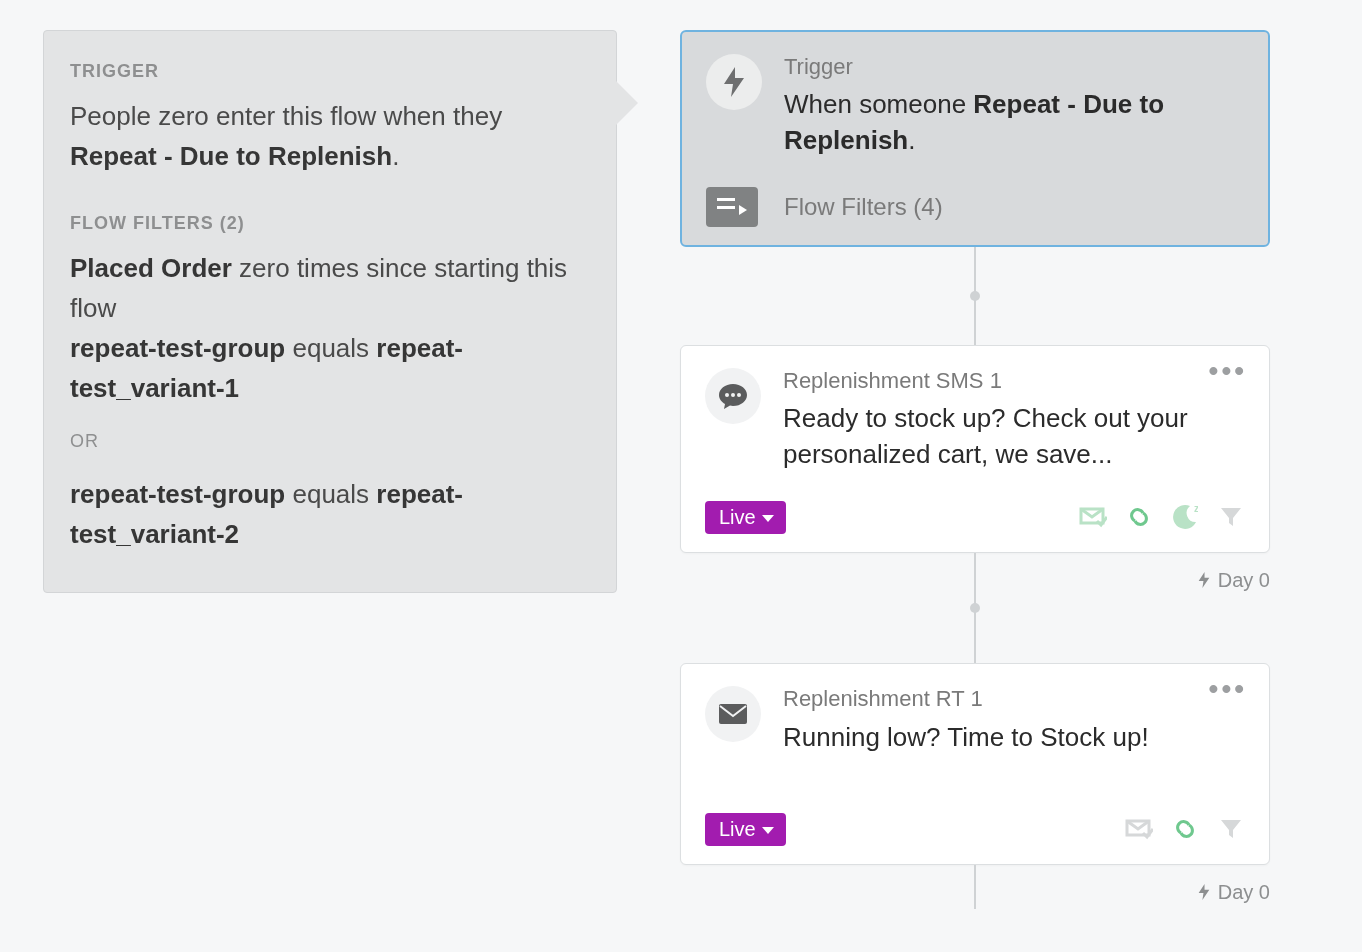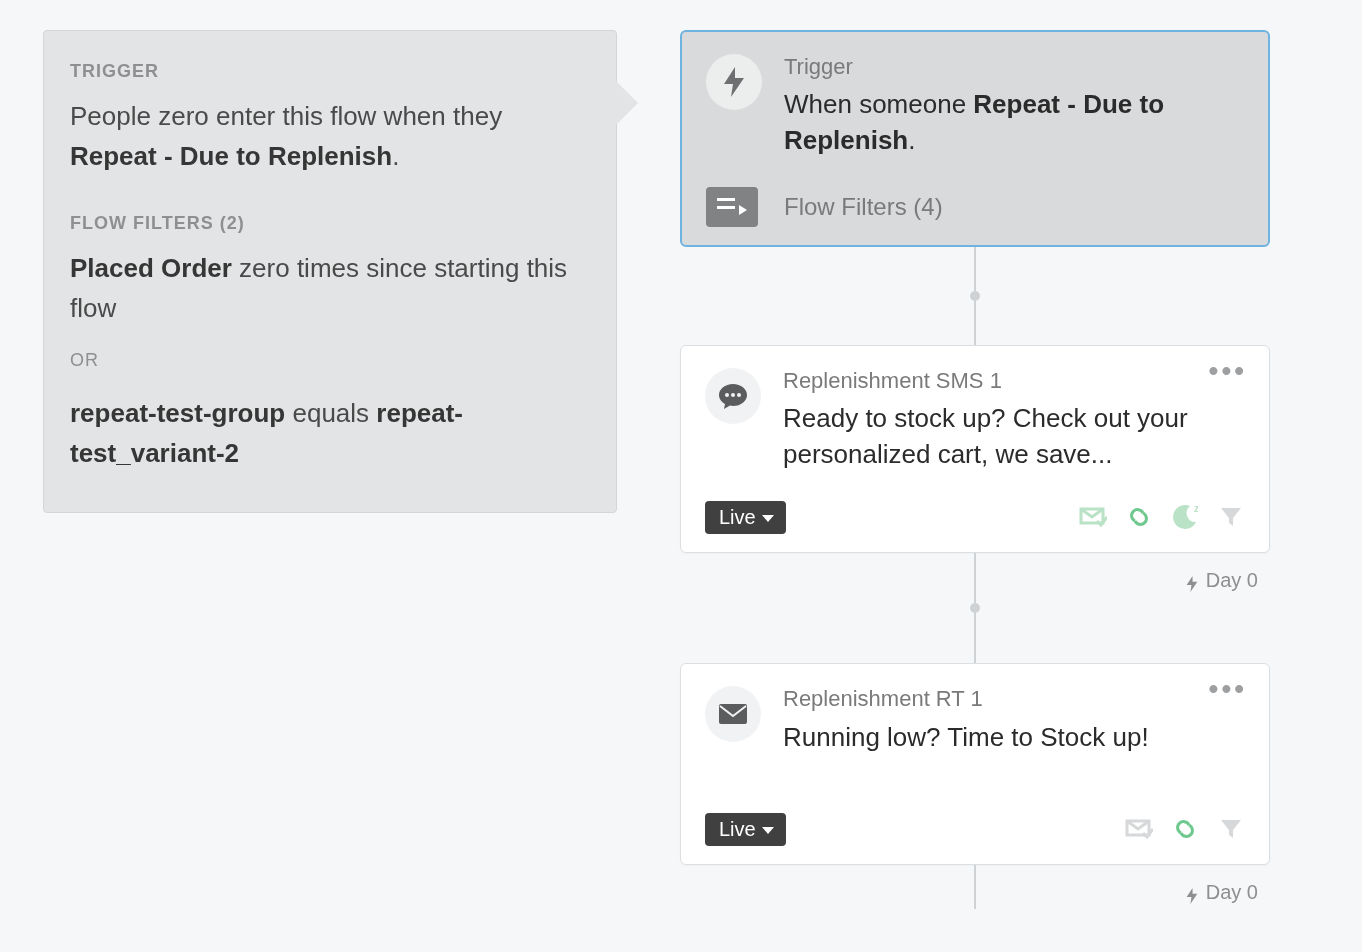--- a/index.html
+++ b/index.html
@@ -156,21 +156,21 @@
   }
 
   
   .node-footer {
     margin-top: 28px;
     display: flex;
     align-items: center;
     justify-content: space-between;
   }
   .status-pill {
-    background: #404040;
+    background: #a21caf;
     color: #fff;
     font-size: 20px;
     font-weight: 500;
     padding: 5px 12px 5px 14px;
     border-radius: 4px;
     display: inline-flex;
     align-items: center;
     gap: 6px;
     cursor: pointer;
   }
@@ -199,25 +199,25 @@
     left: -4px;
     top: 50%;
     transform: translateY(-50%);
   }
   .conn-1 { height: 98px; }
   .conn-2 { height: 110px; }
   .conn-3 { height: 44px; }
 
   .day-label {
     position: absolute;
-    right: 12px;
+    right: 0;
     font-size: 20px;
     color: #8d8f90;
     display: flex;
-    align-items: flex-end;
+    align-items: center;
     gap: 6px;
   }
   .day-label svg { width: 16px; height: 16px; }
 
   .msg-preview {
     font-size: 26px;
     color: #2b2b2b;
     line-height: 1.4;
     display: -webkit-box;
     -webkit-line-clamp: 2;
@@ -238,20 +238,23 @@
     <span>People zero enter this flow when they </span><b>Repeat - Due to Replenish</b><span>.</span>
   </div>
 
   <div class="section-label">FLOW FILTERS (2)</div>
 
   <div class="filter-block">
     <b>Placed Order</b><span> zero times since starting this flow</span>
   </div>
 
 
+  <div class="filter-block">
+    <b>repeat-test-group</b><span> equals </span><b>repeat-test_variant-1</b>
+  </div>
 
   <div class="or-label">OR</div>
 
   <div class="filter-block">
     <b>repeat-test-group</b><span> equals </span><b>repeat-test_variant-2</b>
   </div>
 </div>
 
 <div class="canvas">
 

